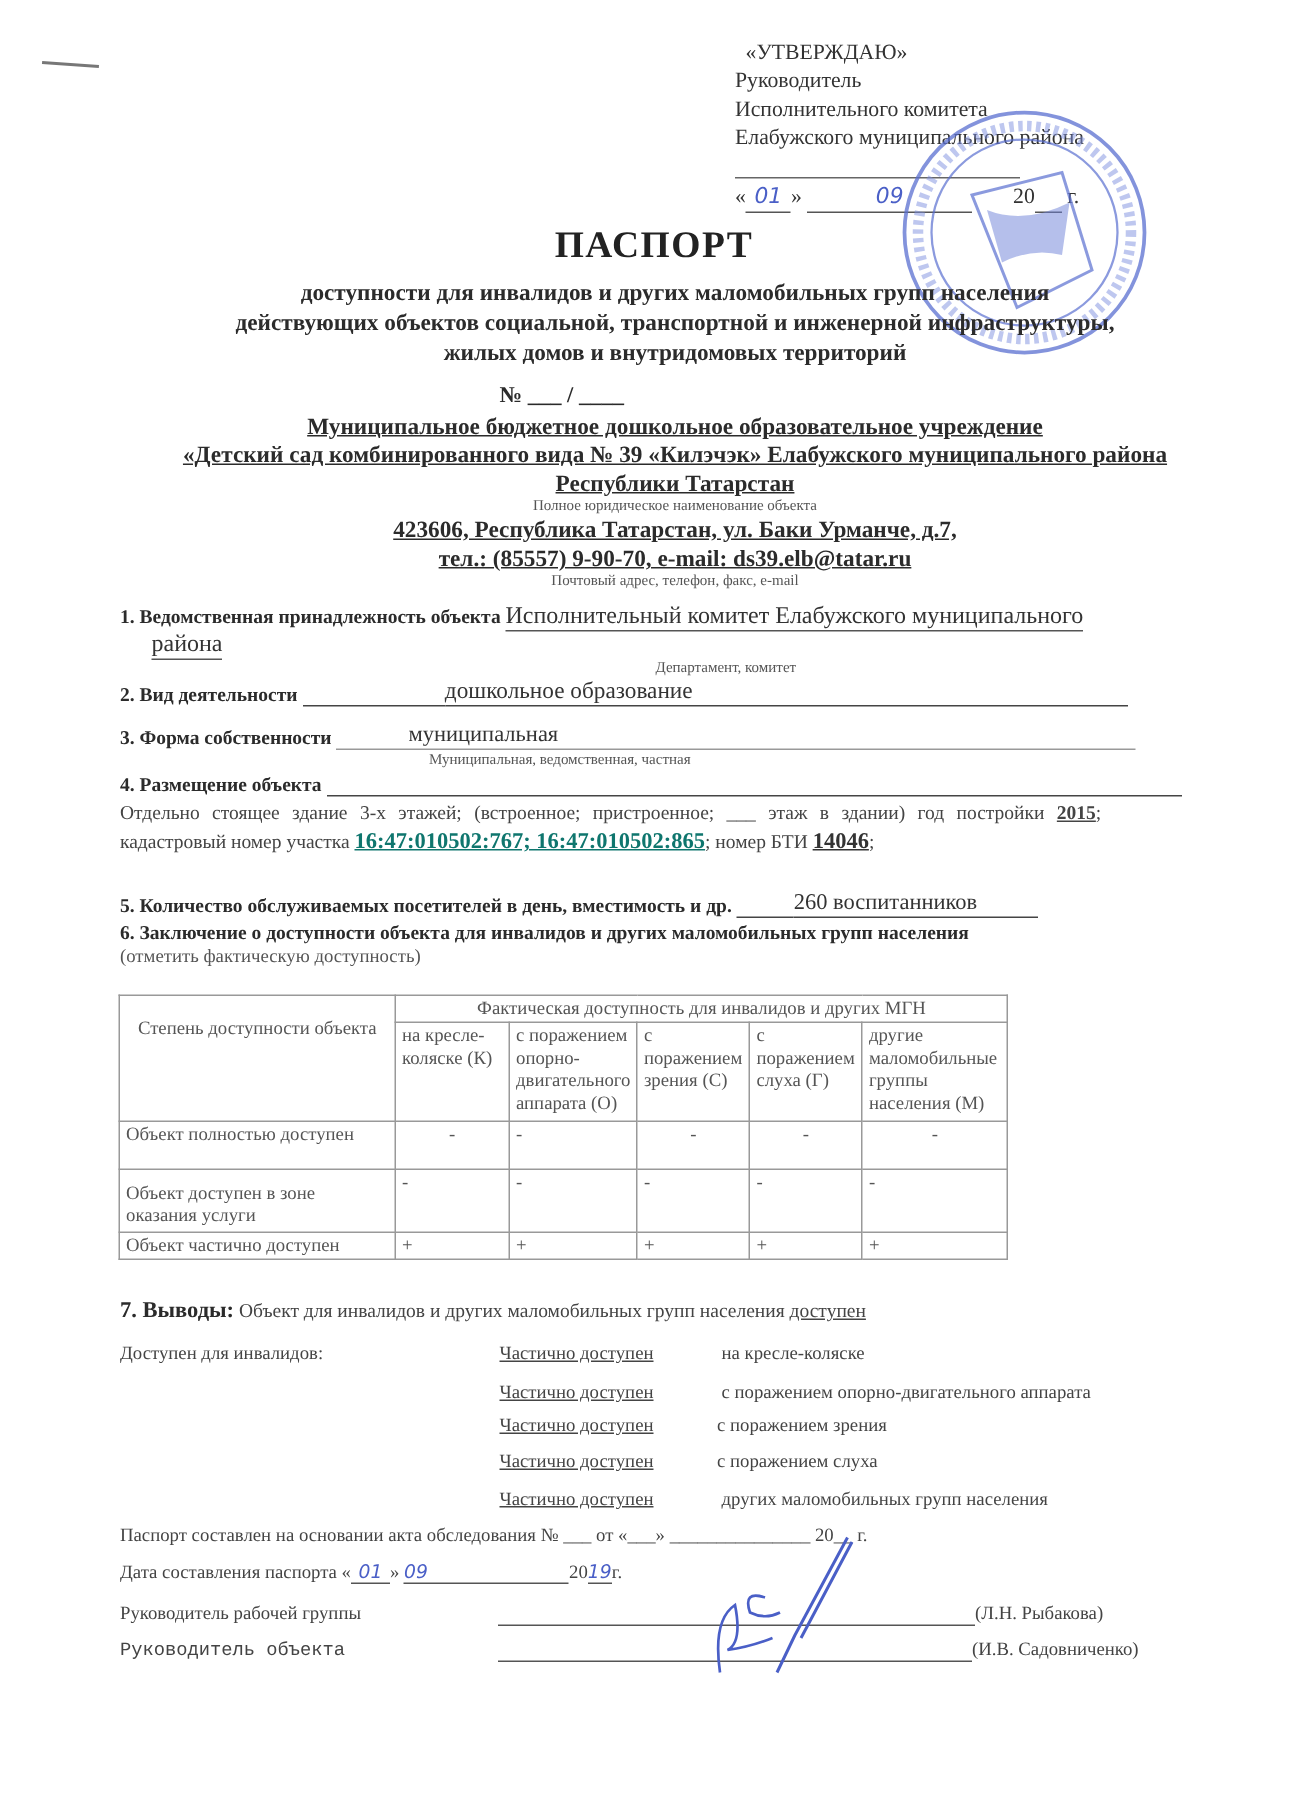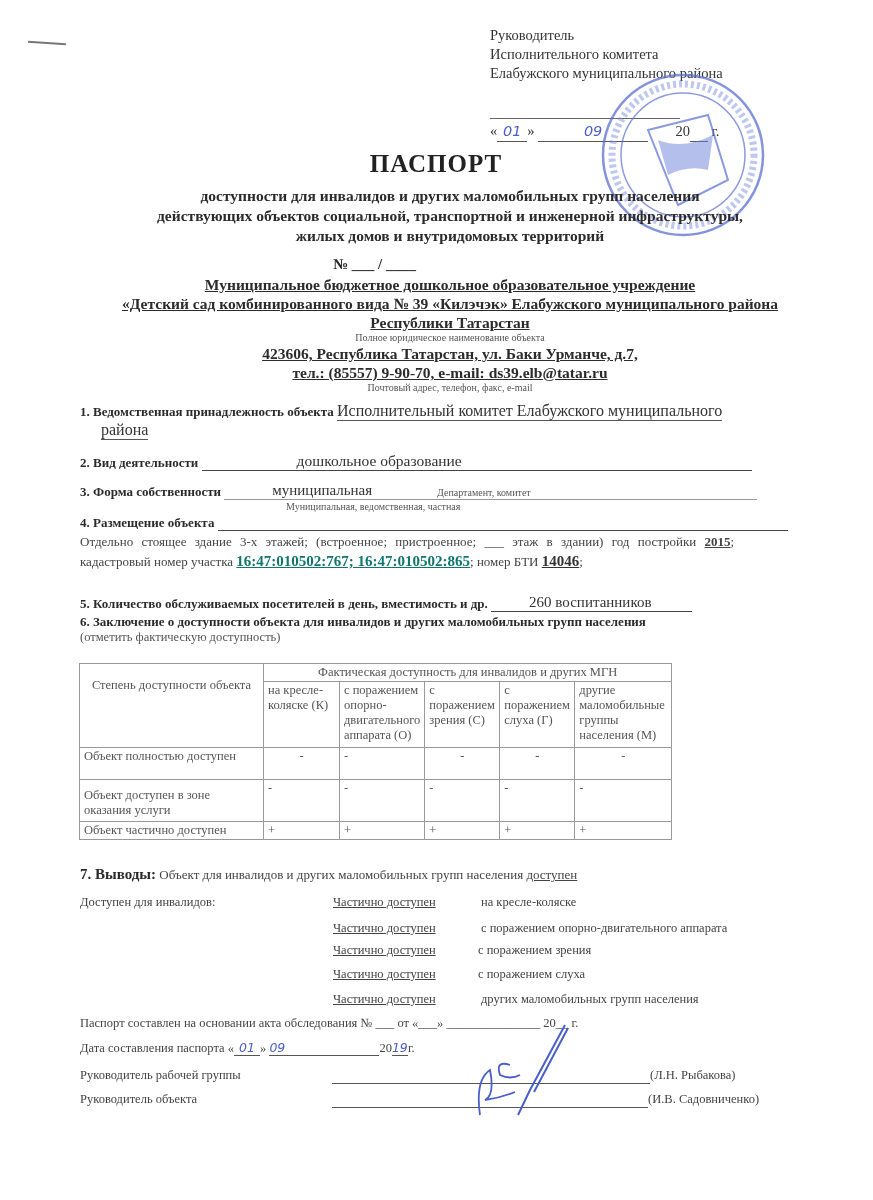--- a/index.html
+++ b/index.html
@@ -32,20 +32,21 @@
   .foot { position: absolute; left: 80px; font-size: 12.5px; color: #444; white-space: nowrap; }
   .stamp { position: absolute; left: 598px; top: 70px; width: 170px; height: 170px; }
   .mark { position: absolute; left: 28px; top: 42px; width: 38px; border-top: 2px solid #777; transform: rotate(4deg); }
 </style>
 </head>
 <body>
 
 <div class="mark"></div>
 
 <div class="abs approve">
+  <div class="l1">«УТВЕРЖДАЮ»</div>
   <div>Руководитель</div>
   <div>Исполнительного комитета</div>
   <div>Елабужского муниципального района</div>
   <div class="sigline"></div>
   <div class="dateline">
     <span>«</span><span class="ul hand" style="width:30px;text-align:center;">01</span><span>»</span>
     <span class="ul hand" style="width:110px;text-align:center;">09</span>
     <span style="display:inline-block;width:20px;"></span>
     <span>20</span><span class="ul" style="width:18px;">&nbsp;</span>
     <span>г.</span>
@@ -78,21 +79,21 @@
   <span class="caption">Почтовый адрес, телефон, факс, e-mail</span>
 </div>
 
 <div class="abs sec" style="top:402px;">
   <span>1.  Ведомственная принадлежность объекта</span>
   <span class="val ul" style="font-size:16px;">Исполнительный комитет Елабужского муниципального</span>
 </div>
 <div class="abs" style="left:101px;top:421px;font-size:16px;color:#333;">
   <span class="ul">района</span>
 </div>
-<div class="abs" style="left:437px;top:440px;font-size:10px;color:#555;margin-top:47px;">Департамент, комитет</div>
+<div class="abs" style="left:437px;top:440px;font-size:10px;color:#555;">Департамент, комитет</div>
 
 <div class="abs sec" style="top:452px;">
   <span>2. Вид деятельности</span>
   <span class="fill" style="width:95px;">&nbsp;</span><span class="val fill" style="font-size:15.5px;">дошкольное образование</span><span class="fill" style="width:290px;">&nbsp;</span>
 </div>
 
 <div class="abs sec" style="top:482px;">
   <span>3. Форма собственности</span>
   <span class="fill" style="width:48px;border-color:#999;">&nbsp;</span><span class="val fill" style="border-color:#999;">муниципальная</span><span class="fill" style="width:385px;border-color:#999;">&nbsp;</span>
 </div>
@@ -183,20 +184,20 @@
 
 <div class="foot" style="top:1016px;">Паспорт составлен на основании  акта обследования  № ___  от  «___»  _______________ 20__ г.</div>
 <div class="foot" style="top:1040px;">
   <span>Дата составления паспорта  «</span><span class="ul hand" style="width:26px;text-align:center;">01</span><span>»</span>
   <span class="ul hand" style="width:110px;">09</span><span>20</span><span class="ul hand" style="width:16px;">19</span><span>г.</span>
 </div>
 <div class="foot" style="top:1068px;">
   <span style="display:inline-block;width:252px;">Руководитель рабочей группы</span><span class="ul" style="width:318px;">&nbsp;</span><span>(Л.Н. Рыбакова)</span>
 </div>
 <div class="foot" style="top:1092px;">
-  <span style="display:inline-block;width:252px;">Руководитель объекта</span><span class="ul" style="width:316px;">&nbsp;</span><span>(И.В. Садовниченко)</span>
+  <span style="display:inline-block;width:252px;font-family:Liberation Mono, monospace;">Руководитель объекта</span><span class="ul" style="width:316px;">&nbsp;</span><span>(И.В. Садовниченко)</span>
 </div>
 
 <svg class="abs" style="left:470px;top:1020px;" width="110" height="100" viewBox="0 0 110 100">
   <path d="M95 5 L60 70 M98 8 L64 72 M60 70 L48 95" fill="none" stroke="#4a5fc7" stroke-width="2"></path>
   <path d="M40 45 Q25 40 30 55 Q40 60 50 55" fill="none" stroke="#4a5fc7" stroke-width="1.8"></path>
   <path d="M10 95 Q5 60 20 50 Q25 75 15 80 Q30 78 45 72" fill="none" stroke="#4a5fc7" stroke-width="1.8"></path>
 </svg>
 
 </body></html>

